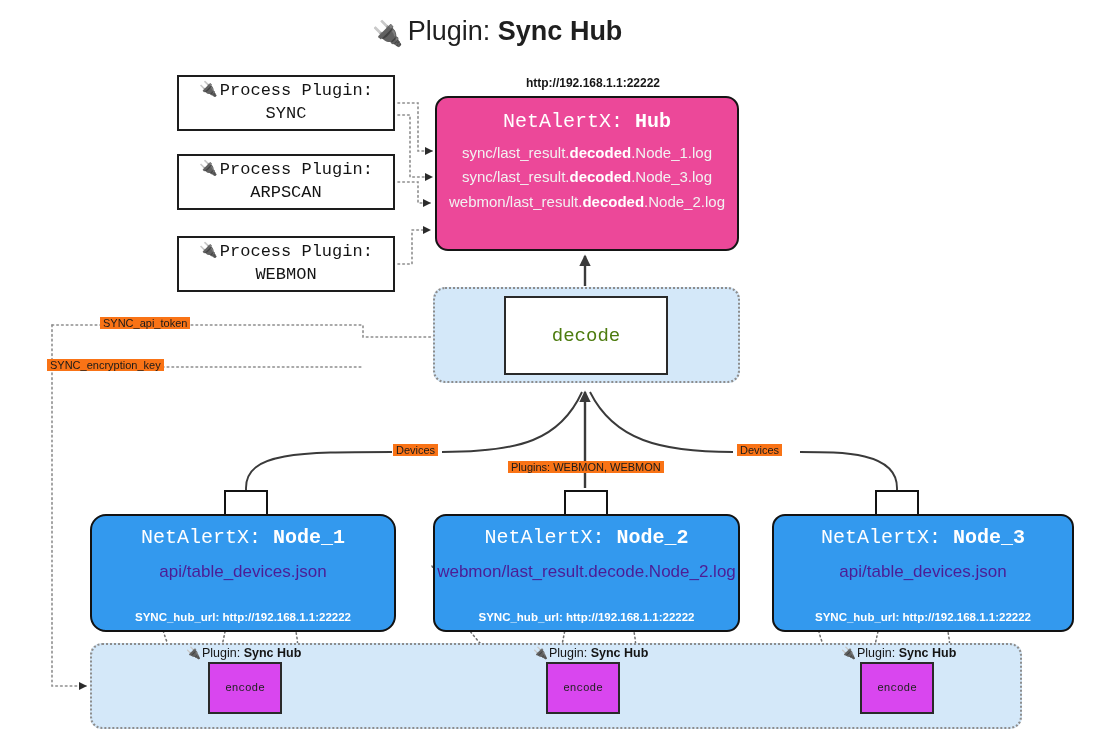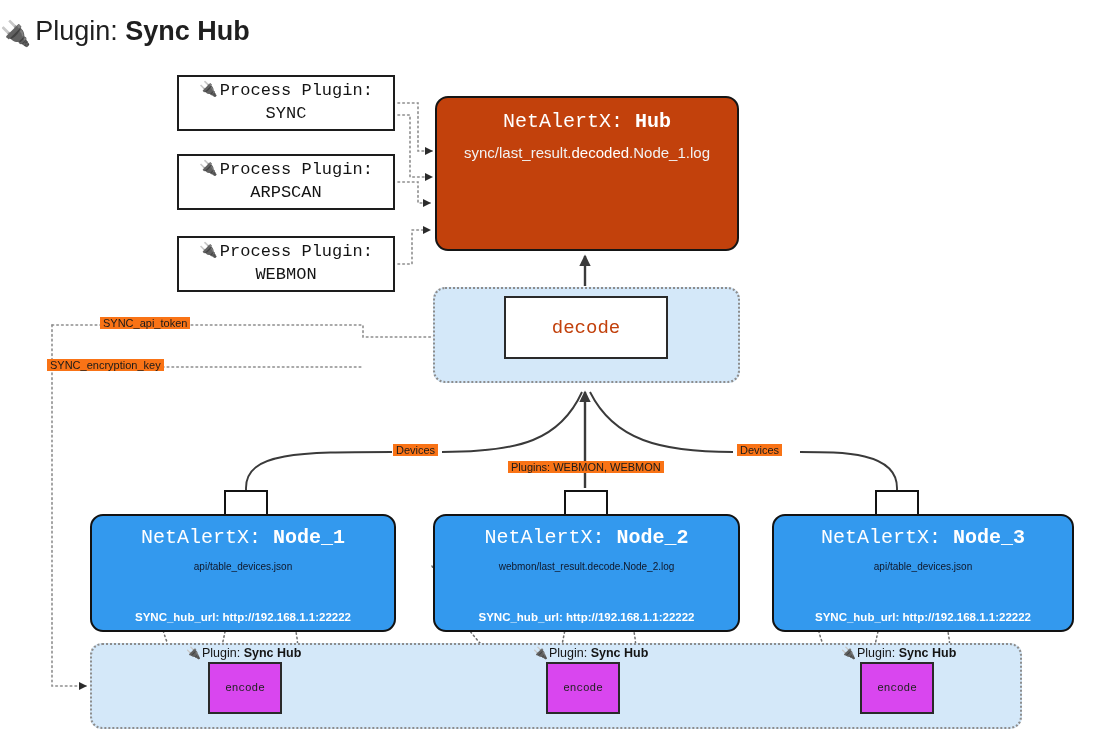--- a/index.html
+++ b/index.html
@@ -23,21 +23,21 @@
     left: 0; top: 0;
     width: 1117px;
     height: 754px;
     pointer-events: none;
   }
   .node { position: absolute; box-sizing: border-box; }
 
   
   #title {
     left: 0; top: 14px; width: 995px;
-    text-align: left;
+    text-align: center;
     font-size: 27px;
     color: #1f1f1f;
     line-height: 1.3;
   }
   #title .plug { font-size: 25px; margin-right: 4px; vertical-align: -2px; }
   #title .strong { font-weight: bold; }
 
   
   .proc-box {
     width: 218px; height: 56px;
@@ -58,57 +58,57 @@
   
   #hub-url {
     left: 443px; top: 76px; width: 300px;
     text-align: center;
     font-size: 12px;
     font-weight: bold;
     color: #161616;
   }
   #hub {
     left: 435px; top: 96px; width: 304px; height: 155px;
-    background: #c2410c;
+    background: #ec4899;
     border: 2px solid #151515;
     border-radius: 13px;
     color: #ffffff;
     padding-top: 12px;
     text-align: center;
   }
   #hub .hub-title {
     font-family: "Liberation Mono", monospace;
     font-size: 20px;
     margin-bottom: 8px;
     color: #ffffff;
   }
   #hub .hub-title .strong { font-weight: bold; }
   #hub .logline {
     font-size: 15px;
     line-height: 1.62;
     color: #f2f2f2;
     white-space: nowrap;
   }
-  #hub .logline b { color: #ffffff; font-weight: normal; }
+  #hub .logline b { color: #ffffff; font-weight: bold; }
 
   
   #decode-group {
     left: 433px; top: 287px; width: 307px; height: 96px;
     background: #d4e8f9;
     border: 2px dotted #8d8d8d;
     border-radius: 12px;
   }
   #decode {
-    left: 504px; top: 296px; width: 164px; height: 63px;
+    left: 504px; top: 296px; width: 164px; height: 79px;
     background: #ffffff;
     border: 2px solid #2a2a2a;
     display: flex; align-items: center; justify-content: center;
     font-family: "Liberation Mono", monospace;
     font-size: 19px;
-    color: #c2410c;
+    color: #4d7c0f;
   }
 
   
   .edge-label {
     position: absolute;
     font-size: 11px;
     color: #1a1a1a;
     background: #f97316;
     white-space: nowrap;
     padding: 0 3px;
@@ -130,36 +130,36 @@
     padding-top: 10px;
   }
   .node-card .n-title {
     font-family: "Liberation Mono", monospace;
     font-size: 20px;
     color: #ffffff;
     margin-bottom: 10px;
   }
   .node-card .n-title .strong { font-weight: bold; }
   .node-card .n-line {
-    font-size: 10px;
+    font-size: 17px;
     line-height: 1.55;
-    color: #0f172a;
+    color: #4c1d95;
     white-space: nowrap;
   }
   .node-card .n-url {
     position: absolute;
     left: 0; right: 0;
     bottom: 7px;
     font-size: 11.5px;
     font-weight: bold;
     color: #ffffff;
     white-space: nowrap;
     margin-top: 40px;
   }
-  #node1 { left: 90px;  top: 514px; width: 306px; }
+  #node1 { left: 90px;  top: 514px; width: 306px; border-radius: 16px; }
   #node2 { left: 433px; top: 514px; width: 307px; }
   #node3 { left: 772px; top: 514px; width: 302px; }
 
   
   .envelope {
     width: 44px; height: 32px;
     background: #ffffff;
     border: 2px solid #131313;
   }
   #env1 { left: 224px; top: 490px; }
@@ -293,28 +293,35 @@
   </div>
 
   <div class="node proc-box" style="left:177px; top:236px;">
     <div class="l1">
       <span class="plug">🔌</span>
       <span>Process Plugin:</span>
     </div>
     <div>WEBMON</div>
   </div>
 
+  <div class="node" id="hub-url">http://192.168.1.1:22222</div>
 
   <div class="node" id="hub">
     <div class="hub-title">
       <span>NetAlertX:</span>
       <span class="strong">Hub</span>
     </div>
     <div class="logline">
       <span>sync/last_result.</span><b>decoded</b><span>.Node_1.log</span>
+    </div>
+    <div class="logline">
+      <span>sync/last_result.</span><b>decoded</b><span>.Node_3.log</span>
+    </div>
+    <div class="logline">
+      <span>webmon/last_result.</span><b>decoded</b><span>.Node_2.log</span>
     </div>
   </div>
 
   <div class="node" id="decode-group"></div>
   <div class="node" id="decode">decode</div>
 
   <div class="edge-label" id="lbl-api-token">SYNC_api_token</div>
   <div class="edge-label" id="lbl-enc-key">SYNC_encryption_key</div>
   <div class="edge-label" id="lbl-devices-left">Devices</div>
   <div class="edge-label" id="lbl-devices-right">Devices</div>

